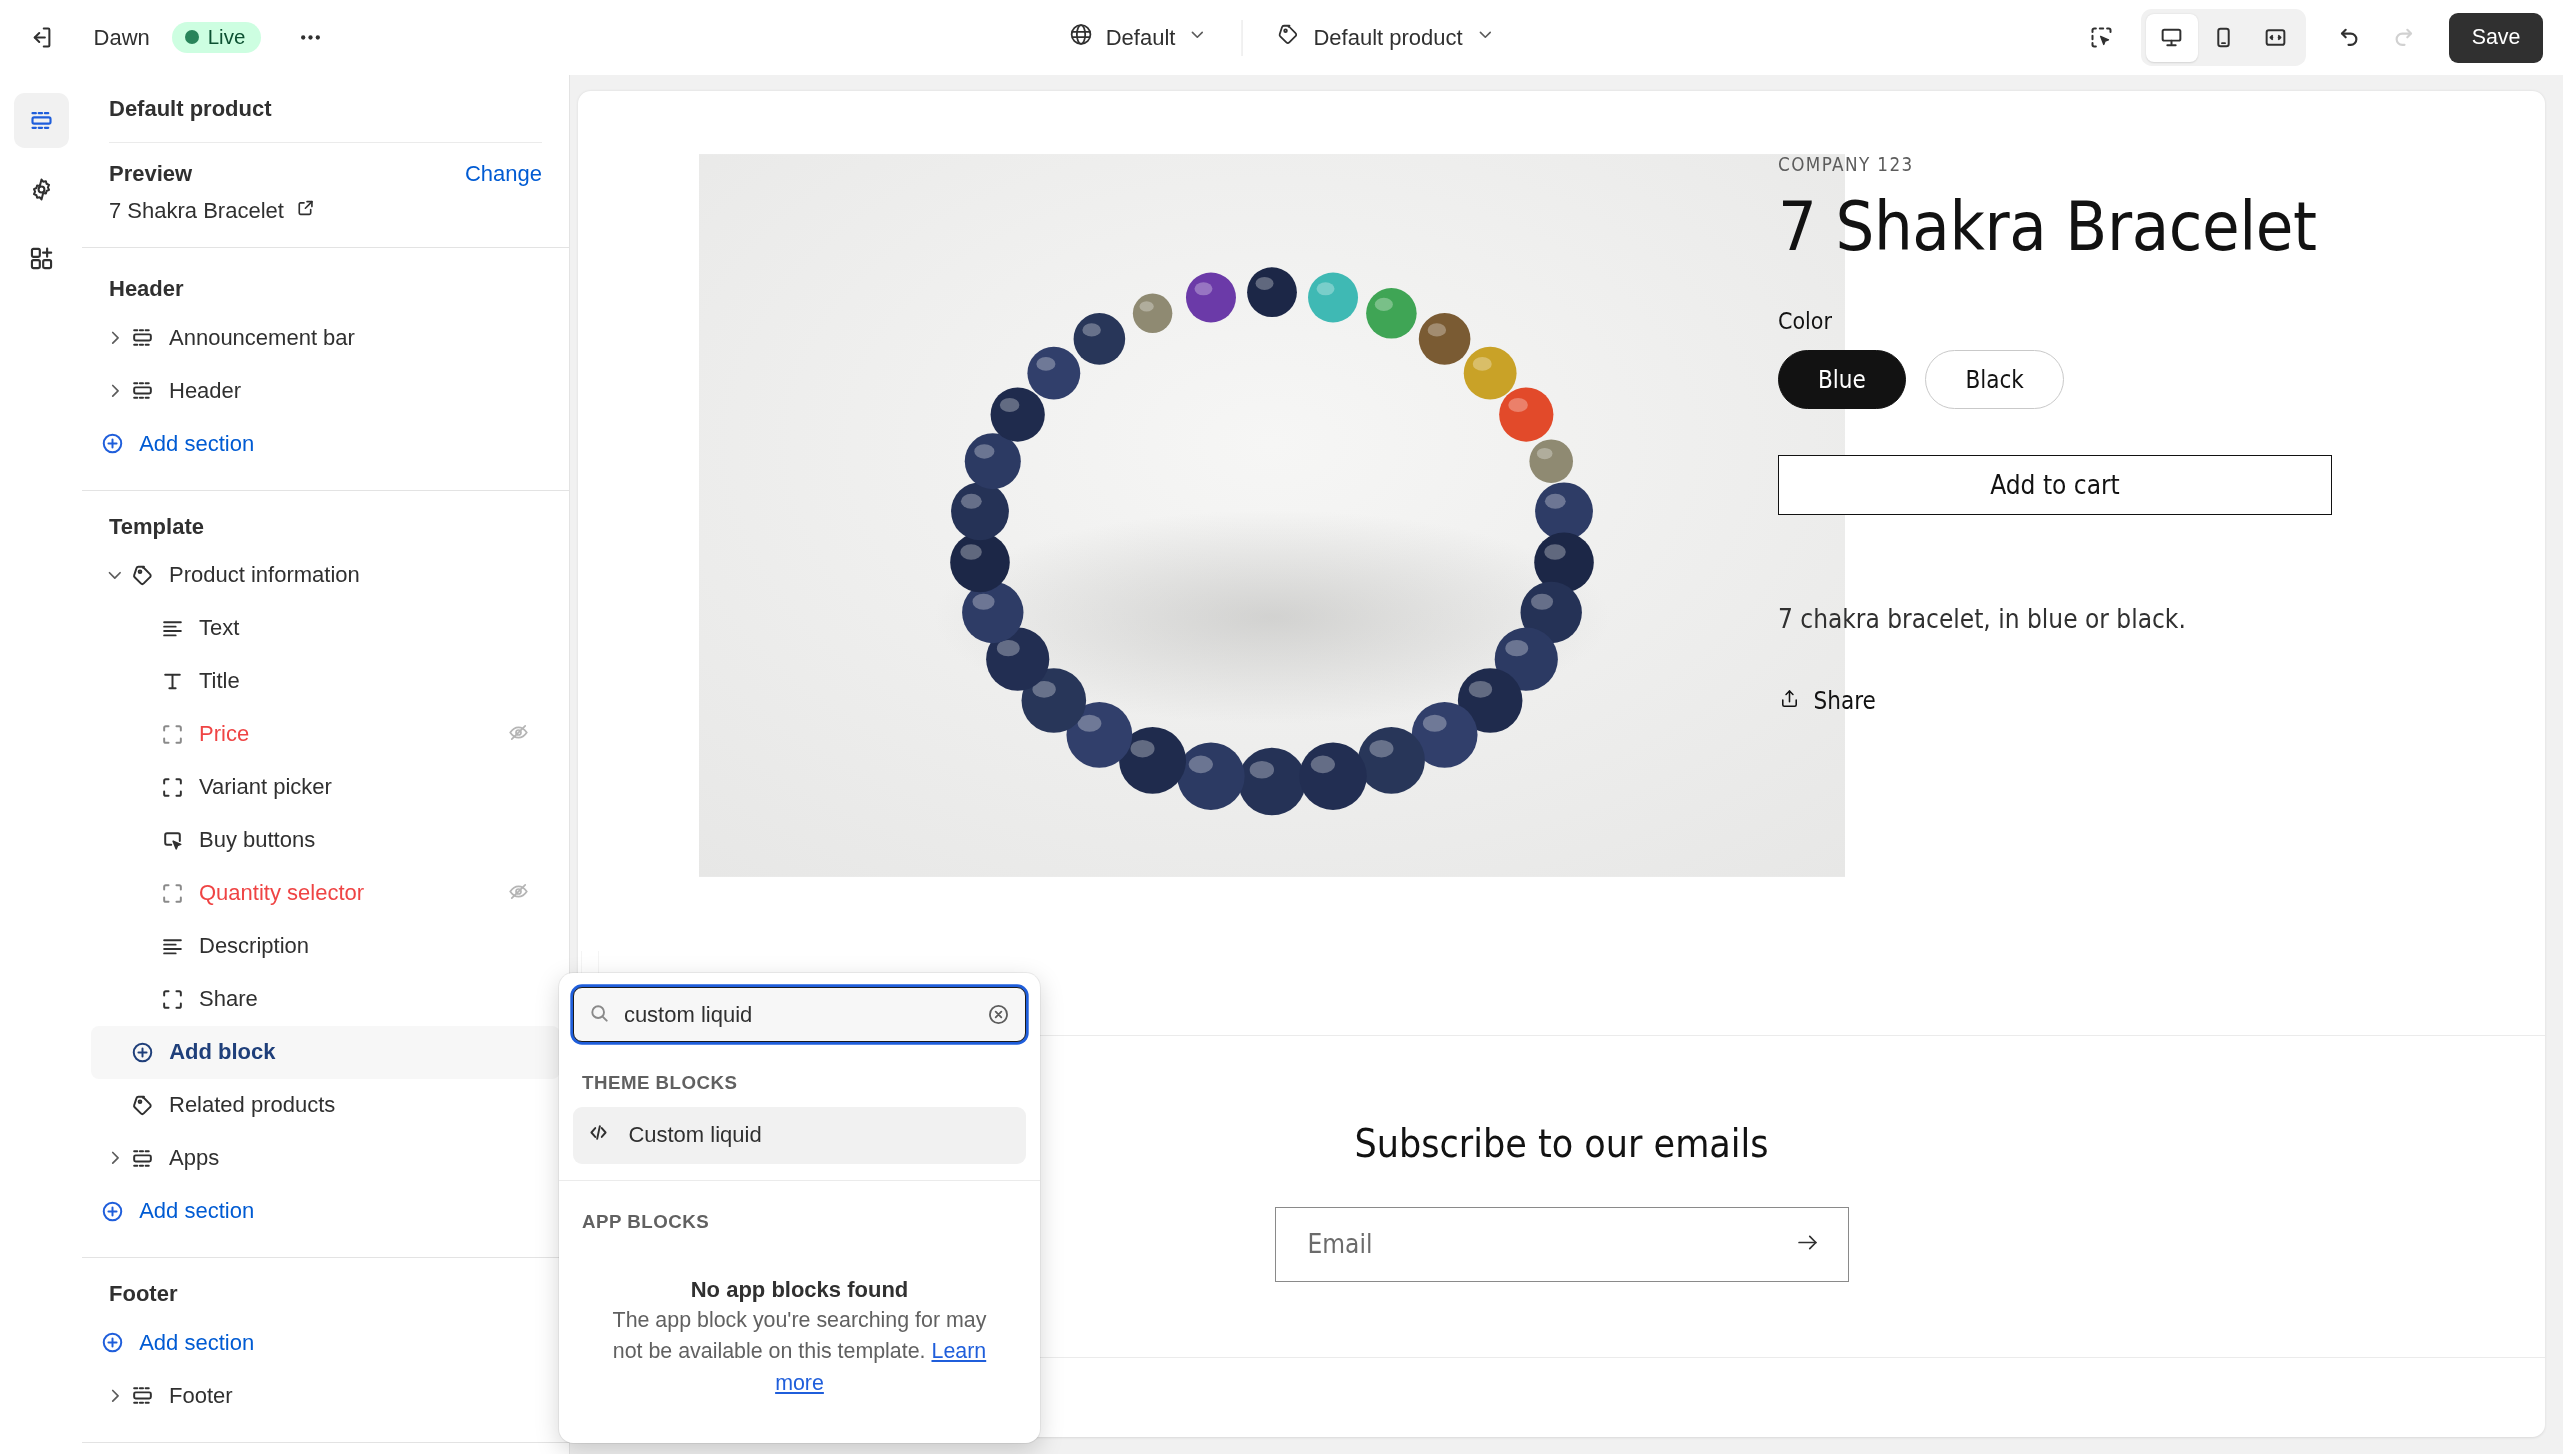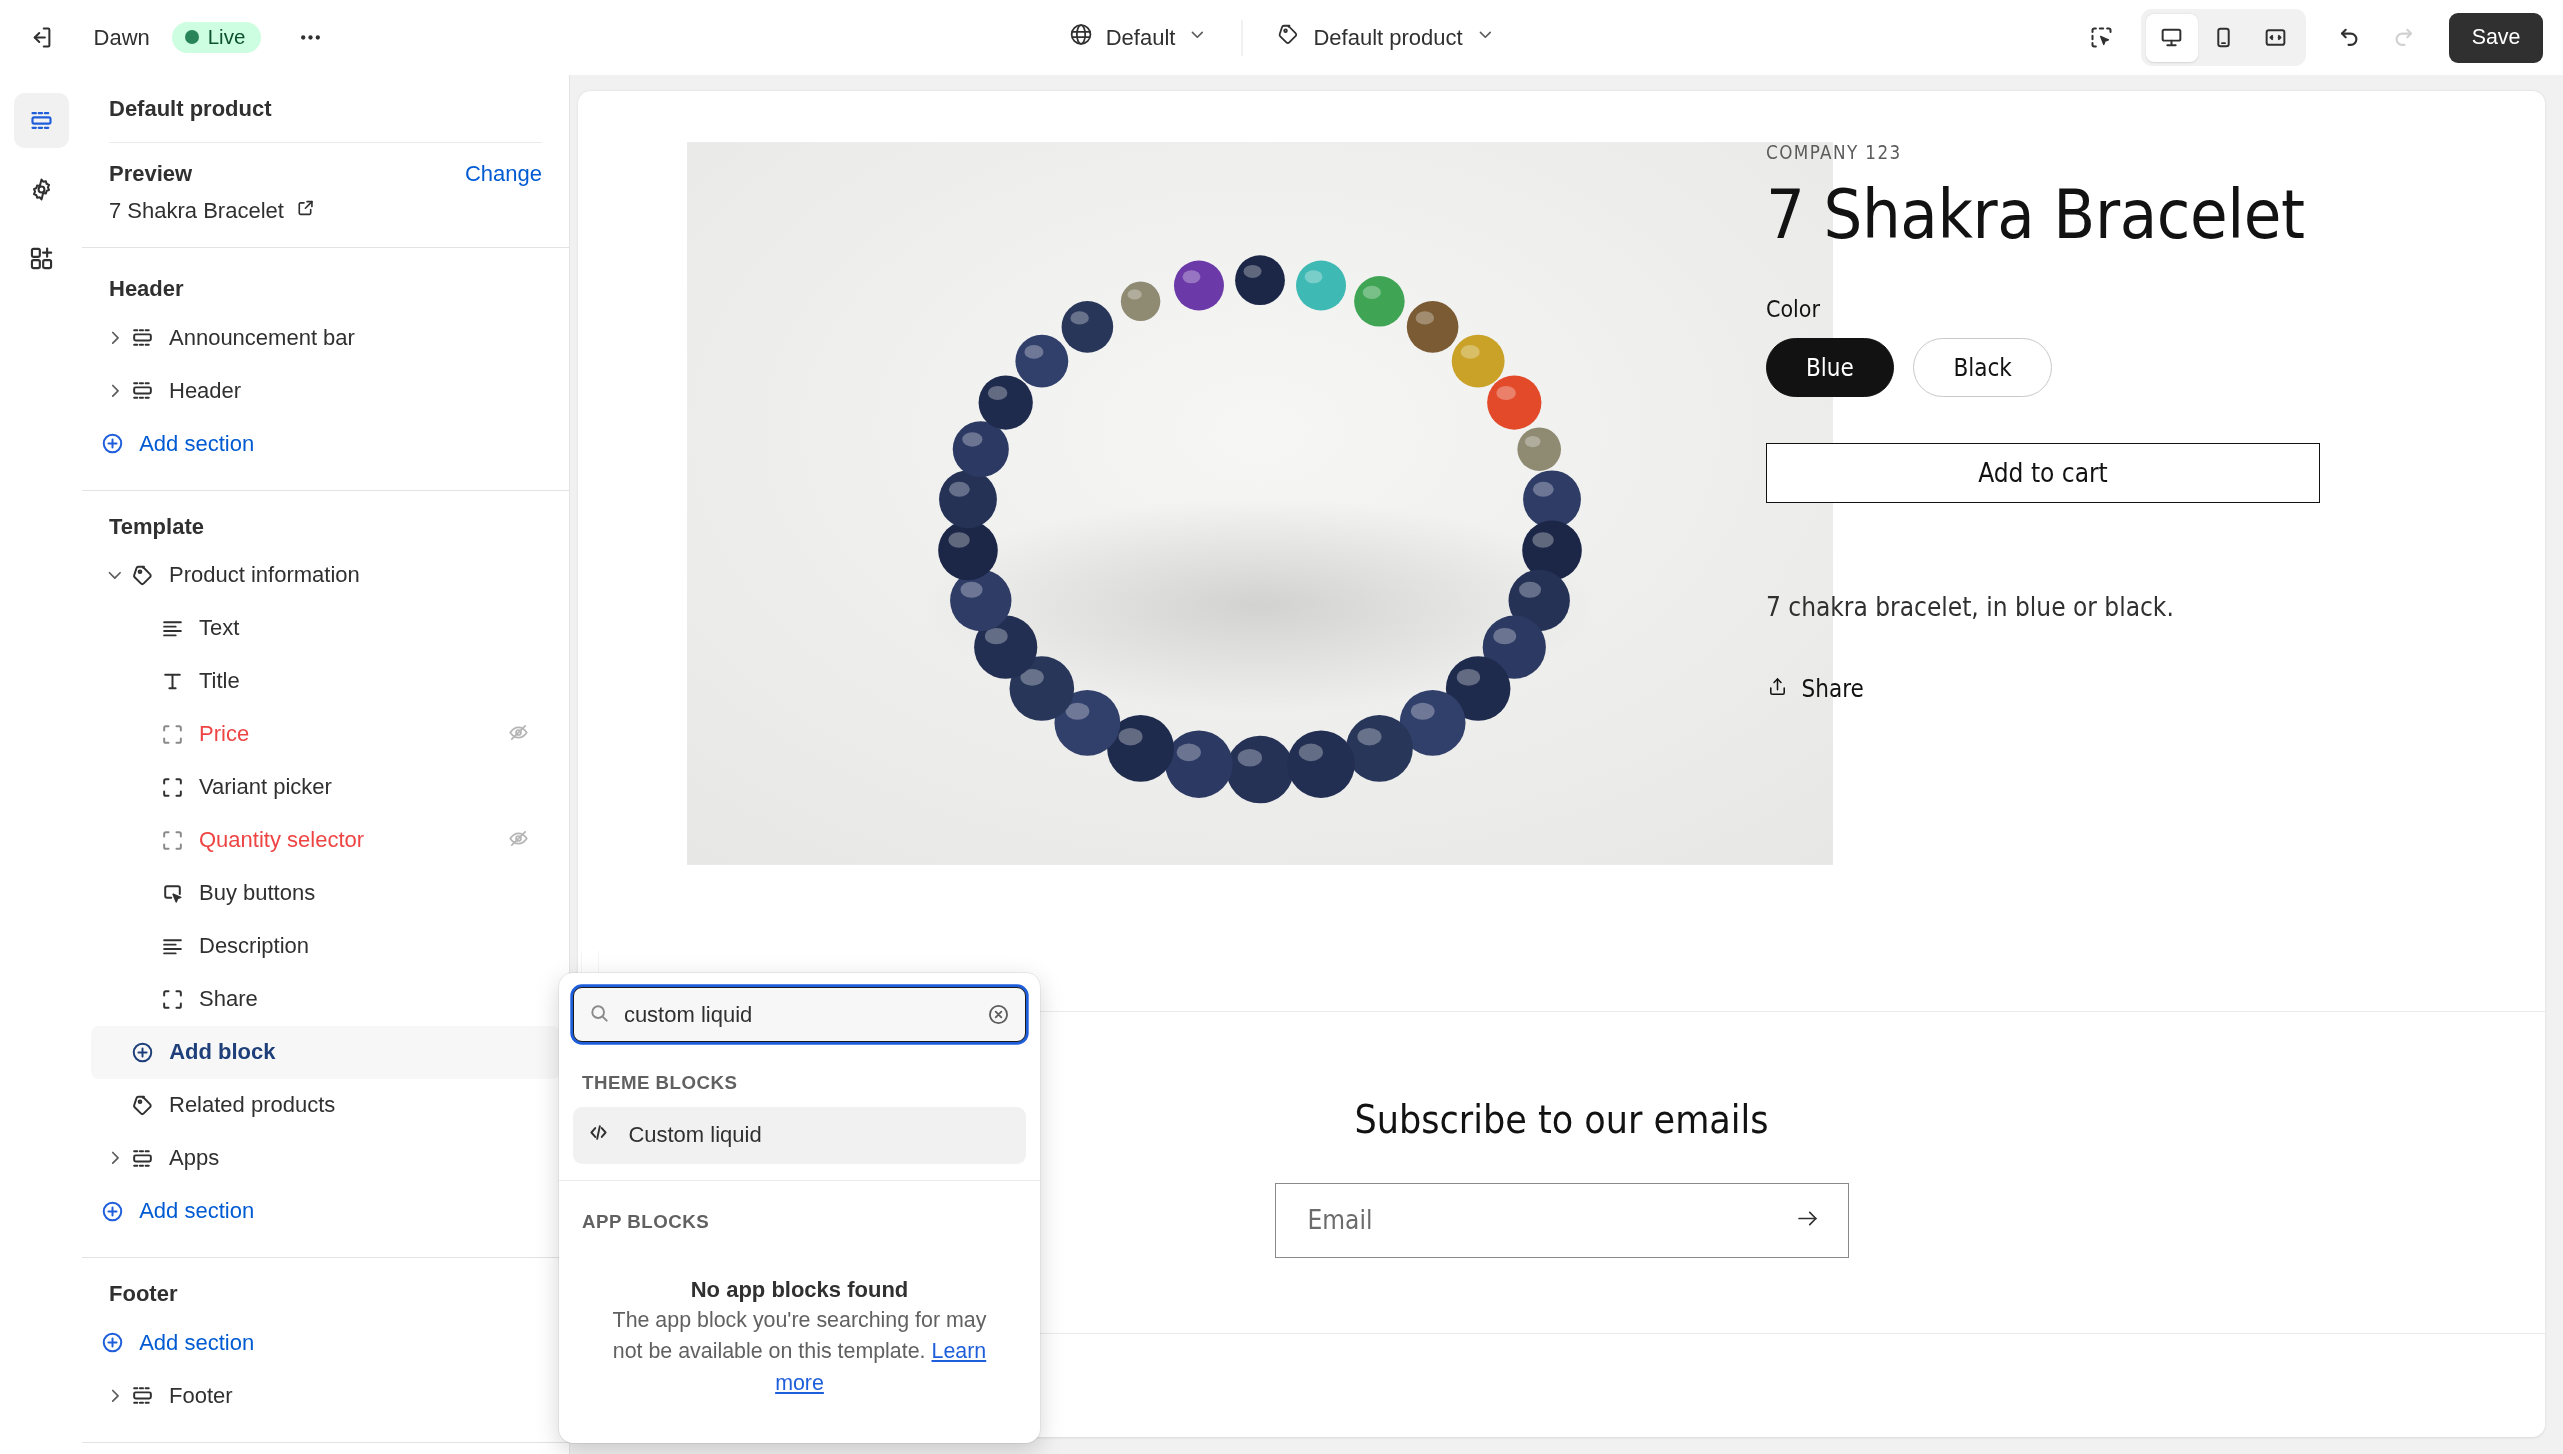--- a/index.html
+++ b/index.html
@@ -131,21 +131,21 @@
   .row .plus { margin-right: 14.2px; display: flex; align-items: center; }
 
   
   .canvas {
     position: absolute; left: 578px; top: 91px;
     width: 1967px; height: 1346px;
     background: #FFFFFF; border-radius: 12.5px;
     box-shadow: 0 0.9px 2.7px rgba(0,0,0,.10);
     overflow: hidden; z-index: 5;
   }
-  .pv-product { display: flex; padding: 4px; }
+  .pv-product { display: flex; padding: 16px; }
   .pv-imgcol { width: 1148px; padding: 47px 0 0 105px; }
   .pv-img {
     width: 1146px; height: 723px; background: #EFEFEF;
     display: block; border-radius: 0;
   }
   .pv-info { padding: 47px 0 0 36px; width: 676px; }
   .pv-vendor {
     font-size: 18.7px; letter-spacing: 1.4px; color: #5C5C5C;
     font-family: "DejaVu Sans Condensed","Liberation Sans",sans-serif;
   }
@@ -493,54 +493,54 @@
               <span class="row-ico">
                 <svg width="25" height="25" viewBox="0 0 24 24" stroke="#303030" stroke-width="1.9" fill="none" stroke-linecap="round" stroke-linejoin="round">
       <path d="M4 8.2V5.6A1.6 1.6 0 0 1 5.6 4h2.6"></path>
                   <path d="M15.8 4h2.6A1.6 1.6 0 0 1 20 5.6v2.6"></path>
       <path d="M20 15.8v2.6a1.6 1.6 0 0 1-1.6 1.6h-2.6"></path>
                   <path d="M8.2 20H5.6A1.6 1.6 0 0 1 4 18.4v-2.6"></path>
                 </svg>
               </span>
               <span class="row-lbl">Variant picker</span>
             </div>
+            <div class="row indent1">
+              <span class="chev spacer">
+                <svg width="19.6" height="19.6" viewBox="0 0 24 24" fill="none" stroke="#5C5C5C" stroke-width="2.1" stroke-linecap="round" stroke-linejoin="round">
+                  <path d="M9.5 5.5l6.5 6.5-6.5 6.5"></path>
+                </svg>
+              </span>
+              <span class="row-ico">
+                <svg width="25" height="25" viewBox="0 0 24 24" stroke="#303030" stroke-width="1.9" fill="none" stroke-linecap="round" stroke-linejoin="round">
+      <path d="M19 12.5V6.8A1.8 1.8 0 0 0 17.2 5H6.8A1.8 1.8 0 0 0 5 6.8v7.4A1.8 1.8 0 0 0 6.8 16h4"></path>
+      <path d="M12.6 12.6l7.3 3.1-3.1 1.2-1.2 3.1z" fill="#303030" stroke-width="1.5"></path>
+                </svg>
+              </span>
+              <span class="row-lbl">Buy buttons</span>
+            </div>
             <div class="row indent1 muted">
               <span class="chev spacer">
                 <svg width="19.6" height="19.6" viewBox="0 0 24 24" fill="none" stroke="#5C5C5C" stroke-width="2.1" stroke-linecap="round" stroke-linejoin="round">
                   <path d="M9.5 5.5l6.5 6.5-6.5 6.5"></path>
                 </svg>
               </span>
               <span class="row-ico">
                 <svg width="25" height="25" viewBox="0 0 24 24" stroke="#8A8A8A" stroke-width="1.9" fill="none" stroke-linecap="round" stroke-linejoin="round">
       <path d="M4 8.2V5.6A1.6 1.6 0 0 1 5.6 4h2.6"></path>
                   <path d="M15.8 4h2.6A1.6 1.6 0 0 1 20 5.6v2.6"></path>
       <path d="M20 15.8v2.6a1.6 1.6 0 0 1-1.6 1.6h-2.6"></path>
                   <path d="M8.2 20H5.6A1.6 1.6 0 0 1 4 18.4v-2.6"></path>
                 </svg>
               </span>
               <span class="row-lbl">Quantity selector</span>
               <span class="eye-off"><svg width="23" height="23" viewBox="0 0 24 24" fill="none" stroke="#B5B5B5" stroke-width="1.8" stroke-linecap="round">
   <path d="M3.4 12S6.9 6.6 12 6.6 20.6 12 20.6 12 17.1 17.4 12 17.4 3.4 12 3.4 12z"></path>
   <circle cx="12" cy="12" r="2.6"></circle>
                   <path d="M5 19L19 5"></path>
                 </svg></span>
-            </div>
-            <div class="row indent1">
-              <span class="chev spacer">
-                <svg width="19.6" height="19.6" viewBox="0 0 24 24" fill="none" stroke="#5C5C5C" stroke-width="2.1" stroke-linecap="round" stroke-linejoin="round">
-                  <path d="M9.5 5.5l6.5 6.5-6.5 6.5"></path>
-                </svg>
-              </span>
-              <span class="row-ico">
-                <svg width="25" height="25" viewBox="0 0 24 24" stroke="#303030" stroke-width="1.9" fill="none" stroke-linecap="round" stroke-linejoin="round">
-      <path d="M19 12.5V6.8A1.8 1.8 0 0 0 17.2 5H6.8A1.8 1.8 0 0 0 5 6.8v7.4A1.8 1.8 0 0 0 6.8 16h4"></path>
-      <path d="M12.6 12.6l7.3 3.1-3.1 1.2-1.2 3.1z" fill="#303030" stroke-width="1.5"></path>
-                </svg>
-              </span>
-              <span class="row-lbl">Buy buttons</span>
             </div>
             <div class="row indent1">
               <span class="chev spacer">
                 <svg width="19.6" height="19.6" viewBox="0 0 24 24" fill="none" stroke="#5C5C5C" stroke-width="2.1" stroke-linecap="round" stroke-linejoin="round">
                   <path d="M9.5 5.5l6.5 6.5-6.5 6.5"></path>
                 </svg>
               </span>
               <span class="row-ico">
                 <svg width="25" height="25" viewBox="0 0 24 24" stroke="#303030" stroke-width="1.9" fill="none" stroke-linecap="round" stroke-linejoin="round">
       <path d="M4 6h16M4 10.2h11M4 14.4h16M4 18.6h11"></path>

